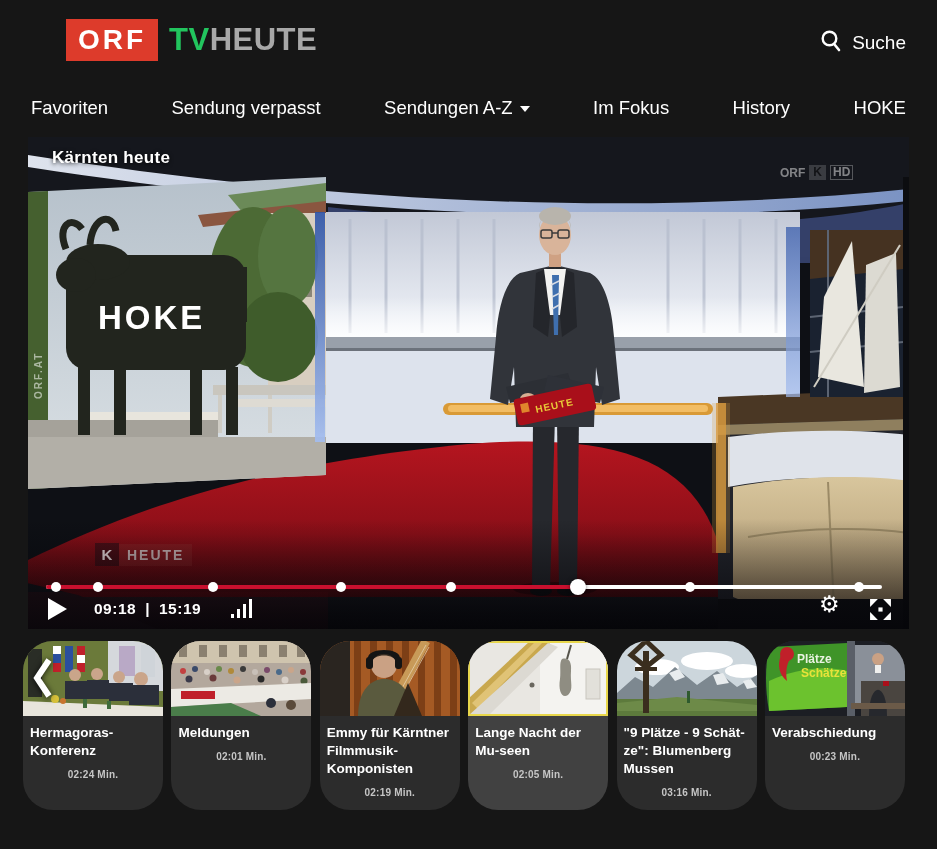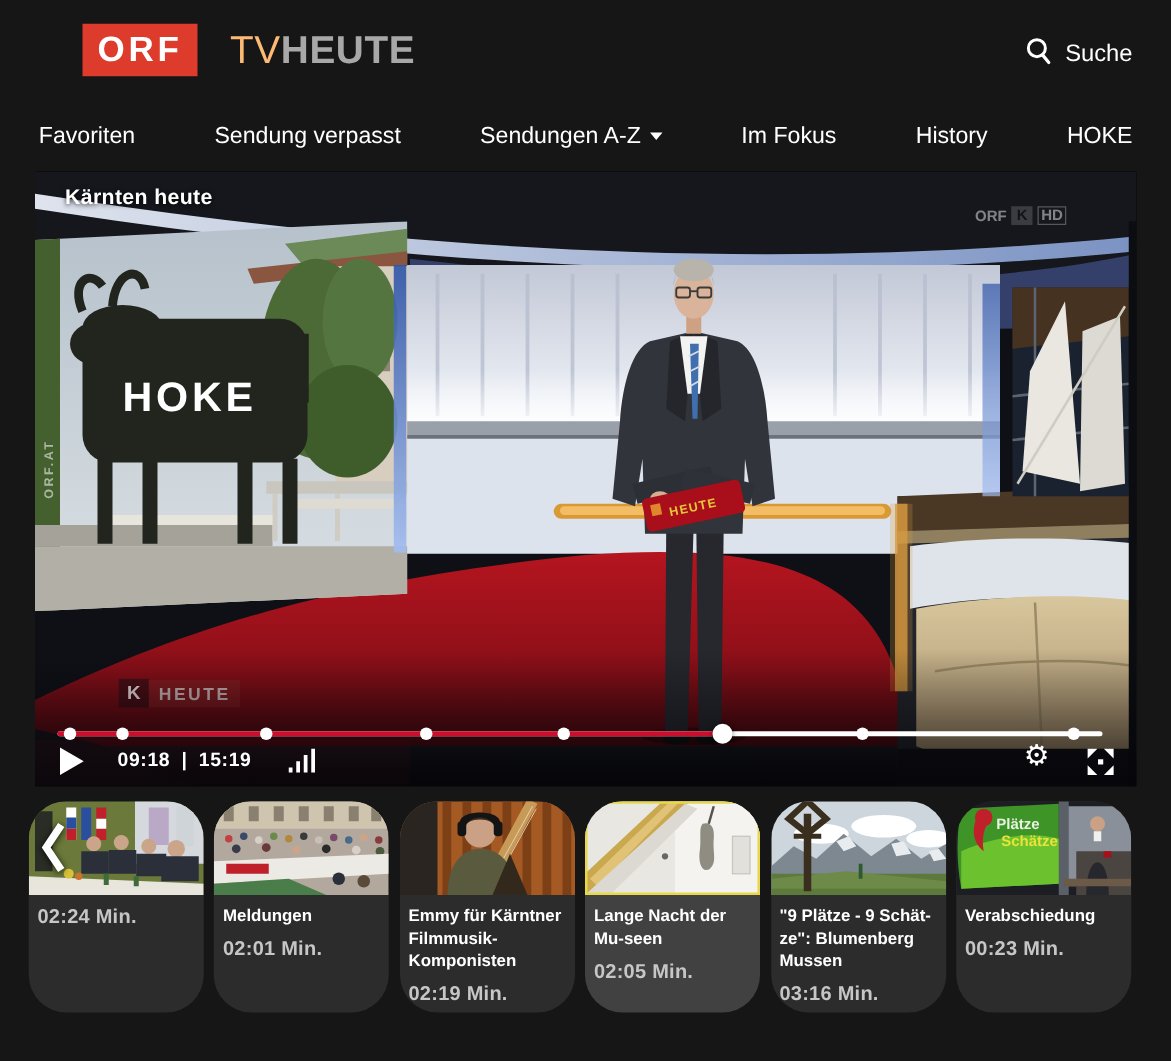--- a/index.html
+++ b/index.html
@@ -7,21 +7,21 @@
     width:937px;height:849px;position:relative;overflow:hidden;
     background:var(--page-bg,#161616);
     font-family:"Liberation Sans",sans-serif;
     -webkit-font-smoothing:antialiased;
   }
   
   .header{position:absolute;left:0;top:0;width:937px;height:88px;}
   .logo{position:absolute;left:66px;top:19px;display:flex;align-items:center;cursor:pointer;}
   .logo-orf{width:92px;height:42px;background:var(--brand-red,#dd3b2b);color:#fff;
     font-size:28px;font-weight:bold;letter-spacing:3px;display:flex;align-items:center;justify-content:center;}
-  .logo-tv{font-size:31px;font-weight:normal;color:#fdba74;margin-left:26px;letter-spacing:0.5px;}
+  .logo-tv{font-size:31px;font-weight:bold;color:#22c55e;margin-left:11px;letter-spacing:0.5px;}
   .logo-thek{font-size:31px;font-weight:bold;color:#a8a8a8;letter-spacing:0.5px;}
   .search{position:absolute;right:31px;top:29px;display:flex;align-items:center;gap:9px;
     color:#fff;font-size:19px;cursor:pointer;}
   
   .nav{position:absolute;left:0;top:88px;width:937px;height:40px;box-sizing:border-box;
     padding:0 31px;display:flex;align-items:center;justify-content:space-between;
     color:#fff;font-size:18.5px;}
   .nav-item{cursor:pointer;display:flex;align-items:center;gap:7px;white-space:nowrap;}
   .caret{width:0;height:0;border-left:5px solid transparent;border-right:5px solid transparent;
     border-top:6px solid #fff;margin-top:2px;}
@@ -56,21 +56,21 @@
   .gear{position:absolute;left:791px;top:456px;color:#fff;font-size:23px;cursor:pointer;line-height:1;}
   .fullscreen{position:absolute;left:840px;top:460px;cursor:pointer;}
   
   .strip{position:absolute;left:23px;top:641px;width:882px;height:169px;display:flex;justify-content:space-between;}
   .card{width:140px;height:169px;background:var(--card-bg,#2c2c2c);cursor:pointer;box-sizing:border-box;overflow:hidden;border-radius:30px;}
   .card.selected{background:var(--card-selected-bg,#414141);}
   .thumb{width:140px;height:75px;display:block;box-sizing:border-box;}
   .card.selected .thumb-wrap{outline:2px solid var(--selection-yellow,#e8d74b);outline-offset:-2px;}
   .thumb-wrap{width:140px;height:75px;position:relative;}
   .card-title{padding:8px 7px 0;color:#fff;font-size:13.5px;font-weight:bold;line-height:18px;}
-  .card-dur{padding:0 7px;margin-top:9px;color:var(--duration-gray,#c6c6c6);font-size:16px;font-weight:bold;letter-spacing:.2px;}
+  .card-dur{padding:0 7px;margin-top:9px;color:var(--duration-gray,#c6c6c6);font-size:10px;font-weight:bold;letter-spacing:.2px;text-align:center;}
   .prev-btn{position:absolute;left:33px;top:656px;cursor:pointer;filter:drop-shadow(0 1px 3px rgba(0,0,0,.8));}
 </style>
 </head>
 <body>
 
 <div class="header">
   <div class="logo">
     <span class="logo-orf">ORF</span>
     <span class="logo-tv">TV</span>
     <span class="logo-thek">HEUTE</span>
@@ -354,20 +354,21 @@
             <rect x="86" y="42" width="24" height="18"></rect>
             <rect x="106" y="44" width="30" height="20"></rect>
           </g>
         <polygon points="0,60 140,66 140,75 0,75" fill="#e8e5dc"></polygon>
         <circle cx="32" cy="58" r="4" fill="#d8c23a"></circle>
           <circle cx="40" cy="60" r="3" fill="#c8742f"></circle>
         <rect x="60" y="58" width="4" height="9" fill="#3f6b3a"></rect>
           <rect x="84" y="60" width="4" height="8" fill="#3f6b3a"></rect>
       </svg>
     </div>
+    <div class="card-title">Hermagoras-Konferenz</div>
     <div class="card-dur">02:24 Min.</div>
   </div>
 
   <div class="card">
     <div class="thumb-wrap">
       <svg class="thumb" viewBox="0 0 140 75">
         <rect width="140" height="75" fill="#b3a89d"></rect>
         <rect width="140" height="22" fill="#cfc4ae"></rect>
         <g fill="#8a8070">
             <rect x="8" y="4" width="8" height="12"></rect>

